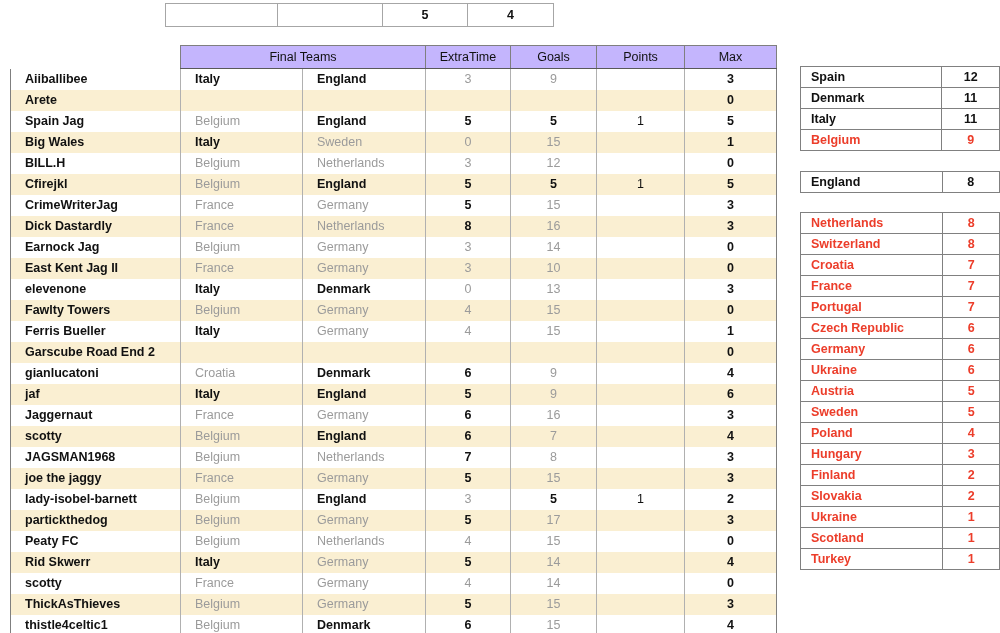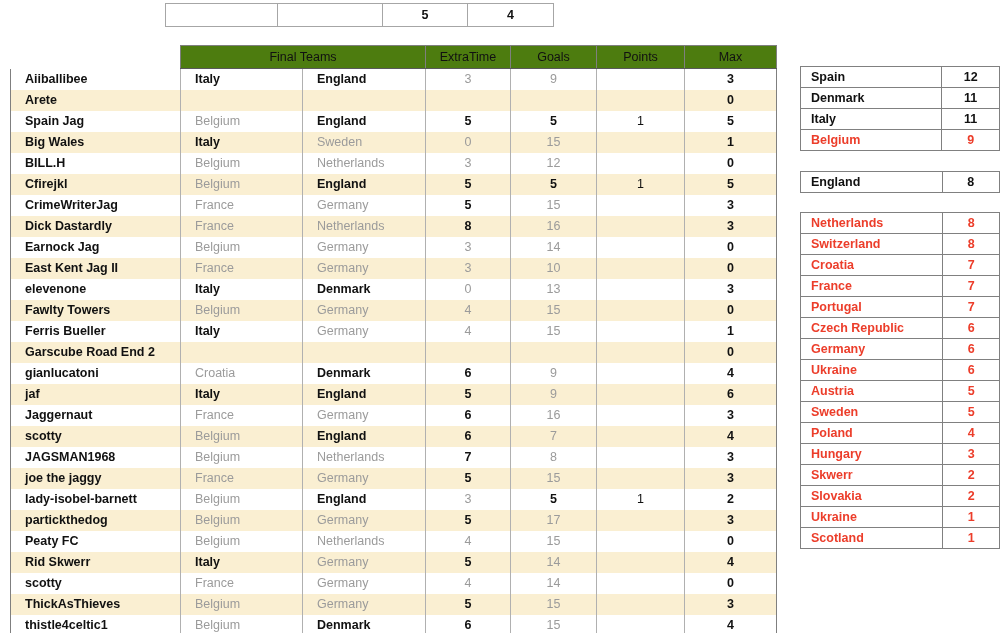--- a/index.html
+++ b/index.html
@@ -54,21 +54,21 @@
     position: absolute;
     left: 10px;
     top: 45px;
   }
   #main-table .hdr td {
     border: 1px solid #7f7f7f;
     border-bottom: 1px solid #595959;
     text-align: center;
     height: 22px;
     line-height: 22px;
-    background: #4d7c0f;
+    background: #c4b5fd;
     color: #111111;
   }
   #main-table .hdr td.blank-hdr {
     border: none;
     background: transparent;
   }
   #main-table tbody tr td {
     border-left: 1px solid #b0b0b0;
     border-right: 1px solid #b0b0b0;
     height: 21px;
@@ -481,29 +481,33 @@
       </tr>
       <tr>
         <td class="s-name s-red">Poland</td>
         <td class="s-val s-red">4</td>
       </tr>
       <tr>
         <td class="s-name s-red">Hungary</td>
         <td class="s-val s-red">3</td>
       </tr>
       <tr>
-        <td class="s-name s-red">Skwerr</td>
+        <td class="s-name s-red">Finland</td>
         <td class="s-val s-red">2</td>
       </tr>
       <tr>
         <td class="s-name s-red">Slovakia</td>
         <td class="s-val s-red">2</td>
       </tr>
       <tr>
         <td class="s-name s-red">Ukraine</td>
         <td class="s-val s-red">1</td>
       </tr>
       <tr>
         <td class="s-name s-red">Scotland</td>
         <td class="s-val s-red">1</td>
       </tr>
+      <tr>
+        <td class="s-name s-red">Turkey</td>
+        <td class="s-val s-red">1</td>
+      </tr>
     </tbody>
 </table>
 
 </body></html>

